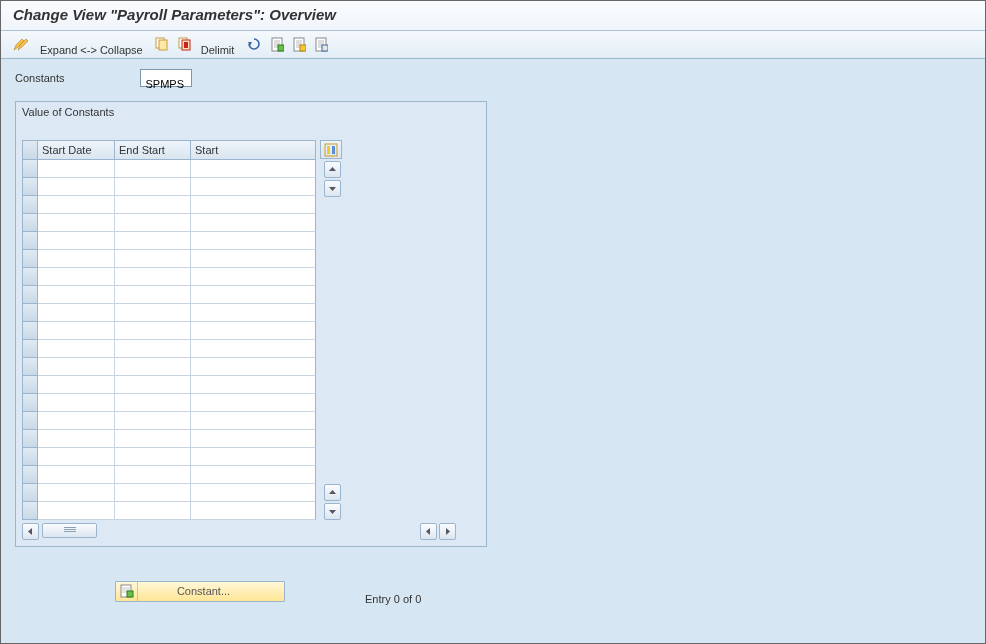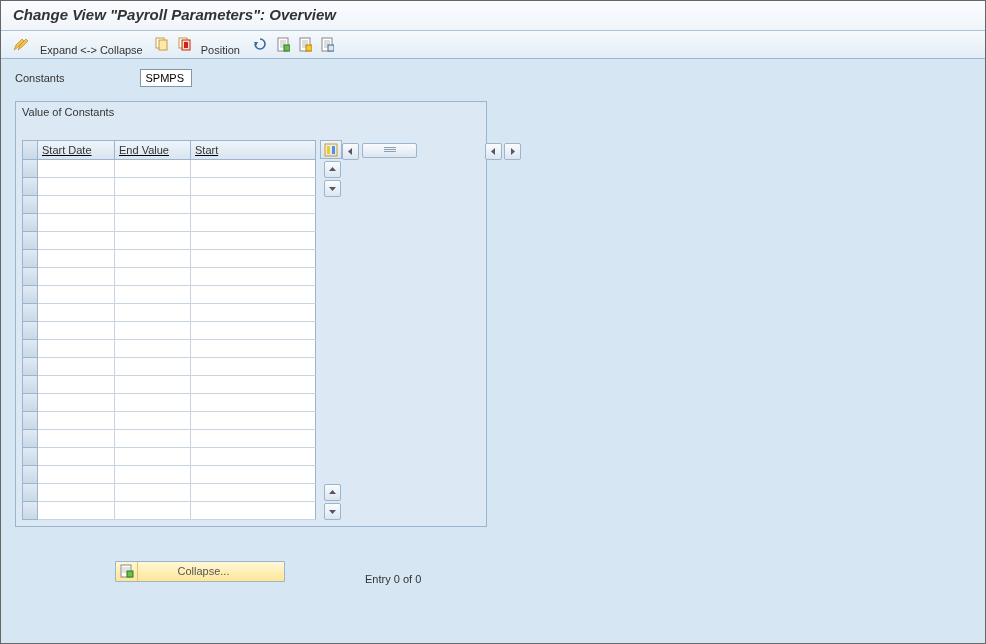--- a/index.html
+++ b/index.html
@@ -32,44 +32,43 @@
     height: 28px;
   }
   .tb-text { color: #333; margin: 12px 5px 0 2px; }
   .tb-icon { display: inline-flex; align-items: center; justify-content: center; padding: 1px 2px; cursor: pointer; }
   .content { padding: 10px 14px; }
   .row1 { display:flex; align-items:center; gap: 10px; margin-bottom: 14px; }
   .label { color: #333; }
   .input-box {
     background: #fff;
     border: 1px solid #7d97ad;
-    padding: 2px 5px;
+    padding: 8px 5px;
     min-width: 52px;
     height: 18px;
     font-size: 11px;
     display: inline-block;
     margin-left: 65px;
   }
   .groupbox {
     border: 1px solid #9ab5cd;
     background: #dce9f4;
     width: 472px;
     position: relative;
   }
   .groupbox-title {
     color: #333;
     padding: 4px 6px 14px 6px;
     font-size: 11px;
     border-bottom: 0;
   }
   .table-wrap {
     display:flex;
-    flex-direction: row;
+    flex-direction: column;
     padding: 8px 6px 6px 6px;
-    text-decoration: underline;
   }
   .table-area {
     display: flex;
     align-items: stretch;
   }
   .grid {
     border-top: 1px solid #9ab5cd;
     border-left: 1px solid #9ab5cd;
   }
   .grid-header {
@@ -202,21 +201,21 @@
       <rect x="4" y="3" width="8" height="10" fill="#ffe9a8" stroke="#c79a3e" stroke-width="1"></rect>
     </svg>
   </span>
   <span class="tb-icon">
     <svg width="14" height="14" viewBox="0 0 14 14">
       <rect x="1" y="1" width="8" height="10" fill="#fff" stroke="#c79a3e" stroke-width="1"></rect>
       <rect x="4" y="3" width="8" height="10" fill="#f8e5b8" stroke="#c22" stroke-width="1"></rect>
       <rect x="6" y="5" width="4" height="6" fill="#c22"></rect>
     </svg>
   </span>
-  <span class="tb-text">Position</span>
+  <span class="tb-text">Delimit</span>
   <span class="tb-icon">
     <svg width="16" height="14" viewBox="0 0 16 14">
       <path d="M8 2 A5 5 0 1 1 3 7" fill="none" stroke="#3a67a3" stroke-width="1.6"></path>
       <path d="M2 5 L4 9 L6 5 Z" fill="#3a67a3"></path>
     </svg>
   </span>
   <span class="tb-icon">
     <svg width="13" height="15" viewBox="0 0 13 15">
       <rect x="1" y="1" width="10" height="13" fill="#fff" stroke="#888"></rect>
       <path d="M3 4h6M3 6h6M3 8h6M3 10h6" stroke="#aaa" stroke-width="0.8"></path>
@@ -246,21 +245,21 @@
   </div>
 
   <div class="groupbox">
     <div class="groupbox-title">Value of Constants</div>
     <div class="table-wrap">
       <div class="table-area">
         <div class="grid">
           <div class="grid-header">
             <div class="hcell row-sel"></div>
             <div class="hcell col-start">Start Date</div>
-            <div class="hcell col-end">End Value</div>
+            <div class="hcell col-end">End Start</div>
             <div class="hcell col-value" style="border-right:1px solid #9ab5cd;">Start</div>
           </div>
           <div class="grid-body" id="grid-body">
               <div class="grow">
                 <div class="gcell row-sel"></div>
                 <div class="gcell col-start"></div>
                 <div class="gcell col-end"></div>
                 <div class="gcell col-value" style="border-right:1px solid #9ab5cd;"></div>
               </div>
               <div class="grow">
@@ -448,18 +447,18 @@
 
   <div class="footer-area">
     <div class="position-btn">
       <span class="pbicon">
         <svg width="14" height="14" viewBox="0 0 14 14">
           <rect x="1" y="1" width="10" height="12" fill="#fff" stroke="#888"></rect>
           <path d="M2 4h8M2 6h8M2 8h8" stroke="#bbb" stroke-width="0.8"></path>
           <rect x="7" y="7" width="6" height="6" fill="#6dbf4b" stroke="#2d7d18"></rect>
         </svg>
       </span>
-      <span class="pbtext">Collapse...</span>
+      <span class="pbtext">Constant...</span>
     </div>
     <span class="entry-text">Entry 0 of 0</span>
   </div>
 
 </div>
 
 </body></html>

